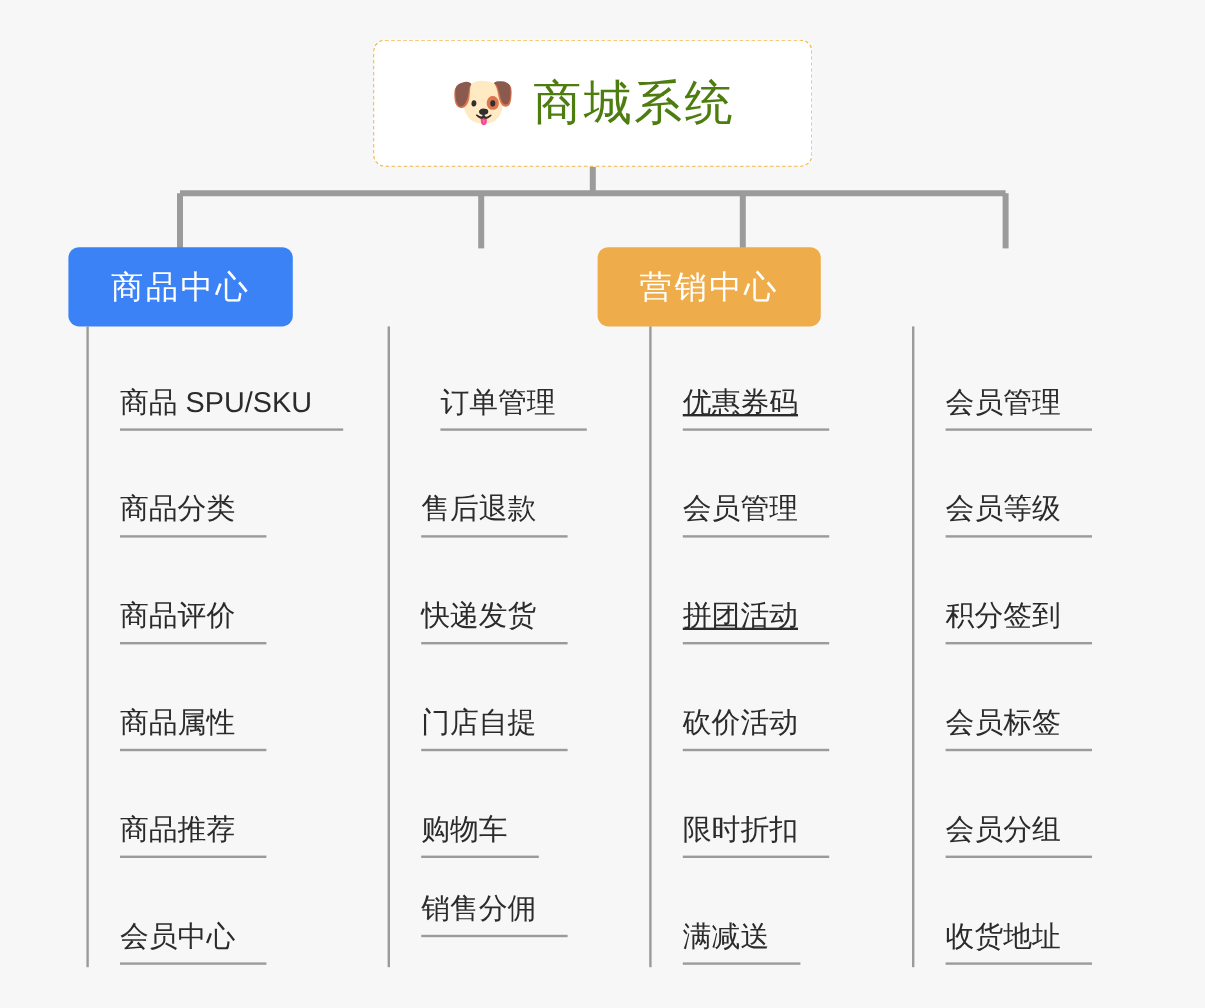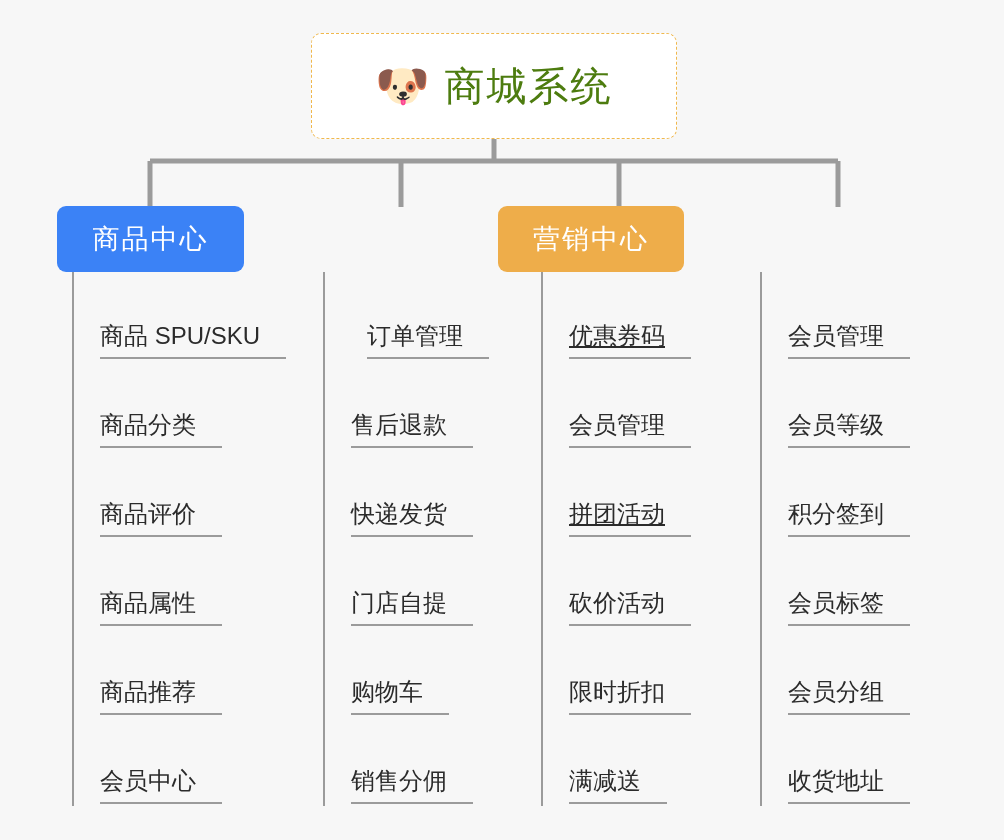--- a/index.html
+++ b/index.html
@@ -176,21 +176,21 @@
       </div>
     <div class="leaf" style="top:178px">
         <span class="leaf-label" style="border-bottom-color: rgb(155, 155, 155); text-align: center;">快递发货</span>
       </div>
     <div class="leaf" style="top:267px">
         <span class="leaf-label" style="border-bottom-color: rgb(155, 155, 155);">门店自提</span>
       </div>
     <div class="leaf" style="top:356px">
         <span class="leaf-label" style="border-bottom-color: rgb(155, 155, 155);">购物车</span>
       </div>
-    <div class="leaf" style="top:445px">
+    <div class="leaf" style="top:422px">
         <span class="leaf-label" style="border-bottom-color: rgb(155, 155, 155);">销售分佣</span>
       </div>
   </div>
 
   <div class="cat-box cat-2" style="background: rgb(238, 173, 74);">
     <span>营销中心</span>
   </div>
   <div class="branch branch-2">
     <div class="trunk" style="height: 534px; background: rgb(155, 155, 155);"></div>
     <div class="leaf" style="top:0px">

